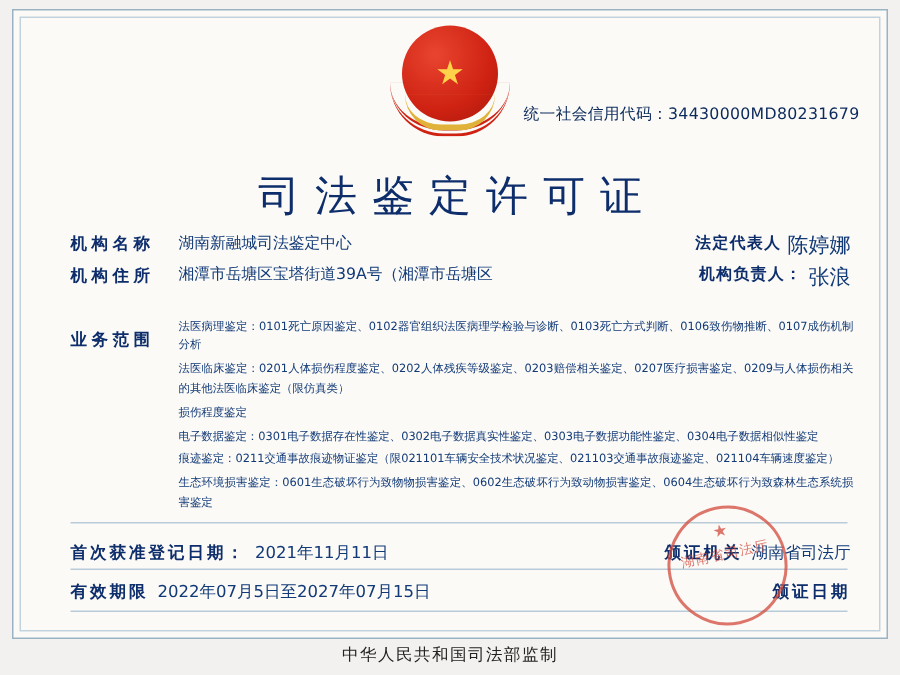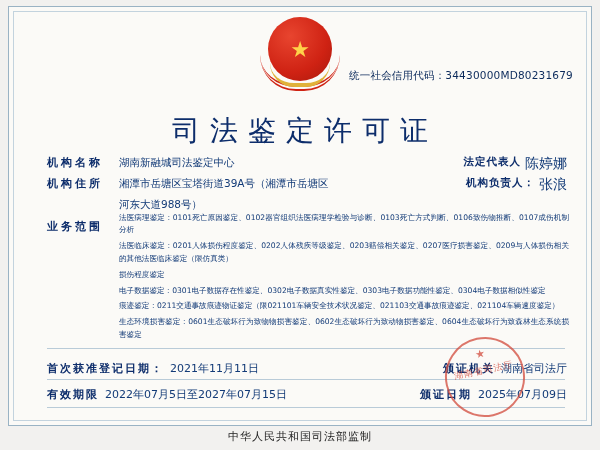--- a/index.html
+++ b/index.html
@@ -150,24 +150,20 @@
 
     <div class="row">
       <div class="lbl">机构住所</div>
       <div class="val">湘潭市岳塘区宝塔街道39A号（湘潭市岳塘区</div>
       <div class="right-pair">
         <div class="rlbl">机构负责人：</div>
         <div class="rval">张浪</div>
       </div>
     </div>
 
-    <div class="row">
-      <div class="lbl"></div>
-      <div class="val">河东大道988号）</div>
-    </div>
 
   </div>
 
   <div class="scope-label">业务范围</div>
   <div class="scope">
     <p>法医病理鉴定：0101死亡原因鉴定、0102器官组织法医病理学检验与诊断、0103死亡方式判断、0106致伤物推断、0107成伤机制分析</p>
     <p>法医临床鉴定：0201人体损伤程度鉴定、0202人体残疾等级鉴定、0203赔偿相关鉴定、0207医疗损害鉴定、0209与人体损伤相关的其他法医临床鉴定（限仿真类）</p>
     <p>损伤程度鉴定</p>
     <p>电子数据鉴定：0301电子数据存在性鉴定、0302电子数据真实性鉴定、0303电子数据功能性鉴定、0304电子数据相似性鉴定</p>
     <p>痕迹鉴定：0211交通事故痕迹物证鉴定（限021101车辆安全技术状况鉴定、021103交通事故痕迹鉴定、021104车辆速度鉴定）</p>
@@ -184,21 +180,20 @@
       <div class="fval">2021年11月11日</div>
       <div class="spacer"></div>
       <div class="rlbl2">颁证机关</div>
       <div class="rval2 dept-red">湖南省司法厅</div>
     </div>
     <div class="foot-row">
       <div class="flbl">有效期限</div>
       <div class="fval">2022年07月5日至2027年07月15日</div>
       <div class="spacer"></div>
       <div class="rlbl2">颁证日期</div>
-      <div class="rval2">2025年07月09日</div>
     </div>
   </div>
 
   <div class="seal">
     <div class="seal-star">★</div>
     <span>湖南省司法厅</span>
   </div>
 
 </div>
 

